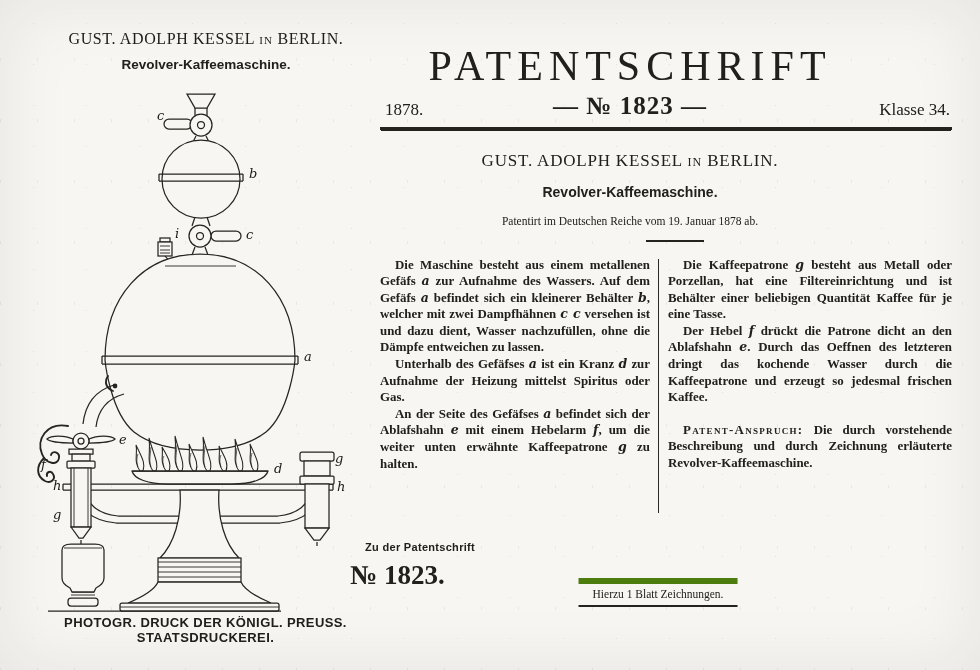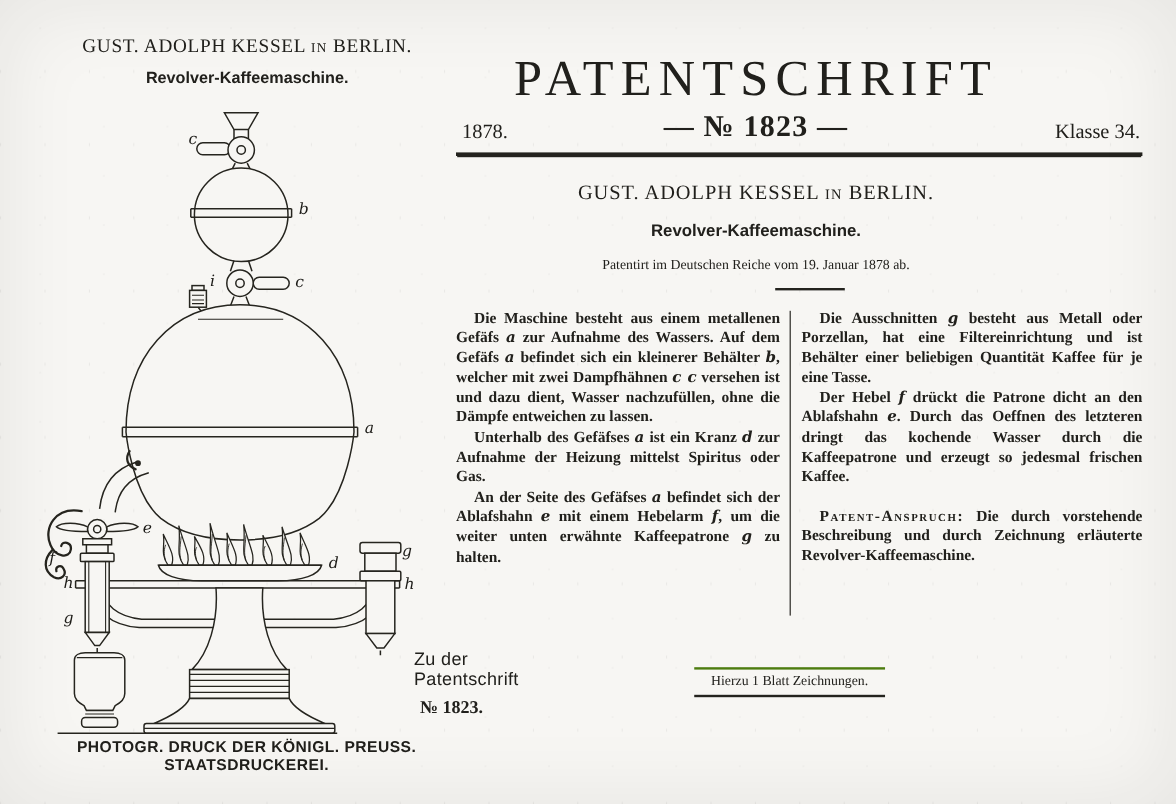--- a/index.html
+++ b/index.html
@@ -28,22 +28,22 @@
   .fig .pp{fill:#f7f6f3;stroke:#26251f;stroke-width:1.25;}
   .fig .ln{fill:none;stroke:#26251f;stroke-width:1.25;}
   .fig .thin{fill:none;stroke:#26251f;stroke-width:0.9;}
   .fig .orn{fill:none;stroke:#26251f;stroke-width:1.9;stroke-linecap:round;}
   .fig .ink{fill:#26251f;stroke:none;}
   .fig .flame{fill:#f7f6f3;stroke:#26251f;stroke-width:1.05;}
   .fig .flame-inner{fill:none;stroke:#26251f;stroke-width:0.75;}
   .fig .lbl{font:italic 13px "DejaVu Serif",serif;fill:#1c1b17;}
 
   .fig-caption{position:absolute;left:345px;top:541px;width:130px;}
-  .fig-caption .line1{font-family:"Liberation Sans",sans-serif;font-weight:normal;font-size:15px;letter-spacing:0.3px;}
-  .fig-caption .line2{margin-top:7px;margin-left:5px;font-weight:bold;font-size:15px;}
+  .fig-caption .line1{font-family:"Liberation Sans",sans-serif;font-weight:bold;font-size:11px;letter-spacing:0.3px;text-align:right;}
+  .fig-caption .line2{margin-top:7px;margin-left:5px;font-weight:bold;font-size:27px;}
 
   .printer{position:absolute;left:58px;top:615px;width:295px;text-align:center;
     font-family:"Liberation Sans",sans-serif;font-weight:bold;font-size:13px;letter-spacing:0.4px;}
 
   
   .rpanel{position:absolute;left:380px;top:34px;width:572px;}
   .mast-center{width:500px;text-align:center;}
   .mast-title{font-size:42px;letter-spacing:6px;margin-top:8px;}
   .mast-row{position:relative;margin-top:6px;height:24px;}
   .mast-year{position:absolute;left:5px;bottom:0;font-size:17px;}
@@ -59,22 +59,22 @@
 
   .columns{display:flex;margin-top:15px;}
   .col{width:270px;font-size:12.9px;line-height:16.6px;text-align:justify;font-weight:bold;}
   .col .para{margin:0;text-indent:15px;}
   .col .para.gap{margin-top:16px;}
   .col .para .i{font-style:italic;font-family:"DejaVu Serif",serif;font-size:12.5px;}
   .col .para .sc{font-variant:small-caps;letter-spacing:1.3px;}
   .col-divider{width:1px;background:#2a2923;margin:2px 9px 0 8px;height:254px;}
   .col.right{width:284px;}
 
-  .sheet-note{position:absolute;left:278px;top:522px;transform:translateX(-50%);
-    border-top:2px solid #4d7c0f;border-bottom:2px solid #24231e;
+  .sheet-note{position:absolute;left:278px;top:544px;transform:translateX(-50%);
+    border-top:6px solid #4d7c0f;border-bottom:2px solid #24231e;
     padding:4px 14px 5px 14px;font-size:11.5px;white-space:nowrap;}
 </style>
 </head>
 <body>
 
 <div class="speckle"></div>
 
 <div class="left-header">
   <div class="inventor">
     <span>GUST. ADOLPH KESSEL</span>
@@ -263,21 +263,21 @@
   <div class="ph-shortrule"></div>
 
   <div class="columns">
     <div class="col left">
         <p class="para"><span>Die Maschine besteht aus einem metallenen Gefäfs </span><span class="i">a</span><span> zur Aufnahme des Wassers.  Auf dem Gefäfs </span><span class="i">a</span><span> befindet sich ein kleinerer Behälter </span><span class="i">b</span><span>, welcher mit zwei Dampfhähnen </span><span class="i">c c</span><span> versehen ist und dazu dient, Wasser nachzufüllen, ohne die Dämpfe entweichen zu lassen.</span></p>
         <p class="para"><span>Unterhalb des Gefäfses </span><span class="i">a</span><span> ist ein Kranz </span><span class="i">d</span><span> zur Aufnahme der Heizung mittelst Spiritus oder Gas.</span></p>
         <p class="para"><span>An der Seite des Gefäfses </span><span class="i">a</span><span> befindet sich der Ablafshahn </span><span class="i">e</span><span> mit einem Hebelarm </span><span class="i">f</span><span>, um die weiter unten erwähnte Kaffeepatrone </span><span class="i">g</span><span> zu halten.</span></p>
       </div>
     <div class="col-divider"></div>
     <div class="col right">
-        <p class="para"><span>Die Ausschnitten </span><span class="i">g</span><span> besteht aus Metall oder Porzellan, hat eine Filtereinrichtung und ist Behälter einer beliebigen Quantität Kaffee für je eine Tasse.</span></p>
+        <p class="para"><span>Die Kaffeepatrone </span><span class="i">g</span><span> besteht aus Metall oder Porzellan, hat eine Filtereinrichtung und ist Behälter einer beliebigen Quantität Kaffee für je eine Tasse.</span></p>
         <p class="para"><span>Der Hebel </span><span class="i">f</span><span> drückt die Patrone dicht an den Ablafshahn </span><span class="i">e</span><span>.  Durch das Oeffnen des letzteren dringt das kochende Wasser durch die Kaffeepatrone und erzeugt so jedesmal frischen Kaffee.</span></p>
         <p class="para gap"><span class="sc">Patent-Anspruch:</span><span> Die durch vorstehende Beschreibung und durch Zeichnung erläuterte Revolver-Kaffeemaschine.</span></p>
       </div>
   </div>
 
   <div class="sheet-note">Hierzu 1 Blatt Zeichnungen.</div>
 </div>
 
 <div class="vignette"></div>
 

